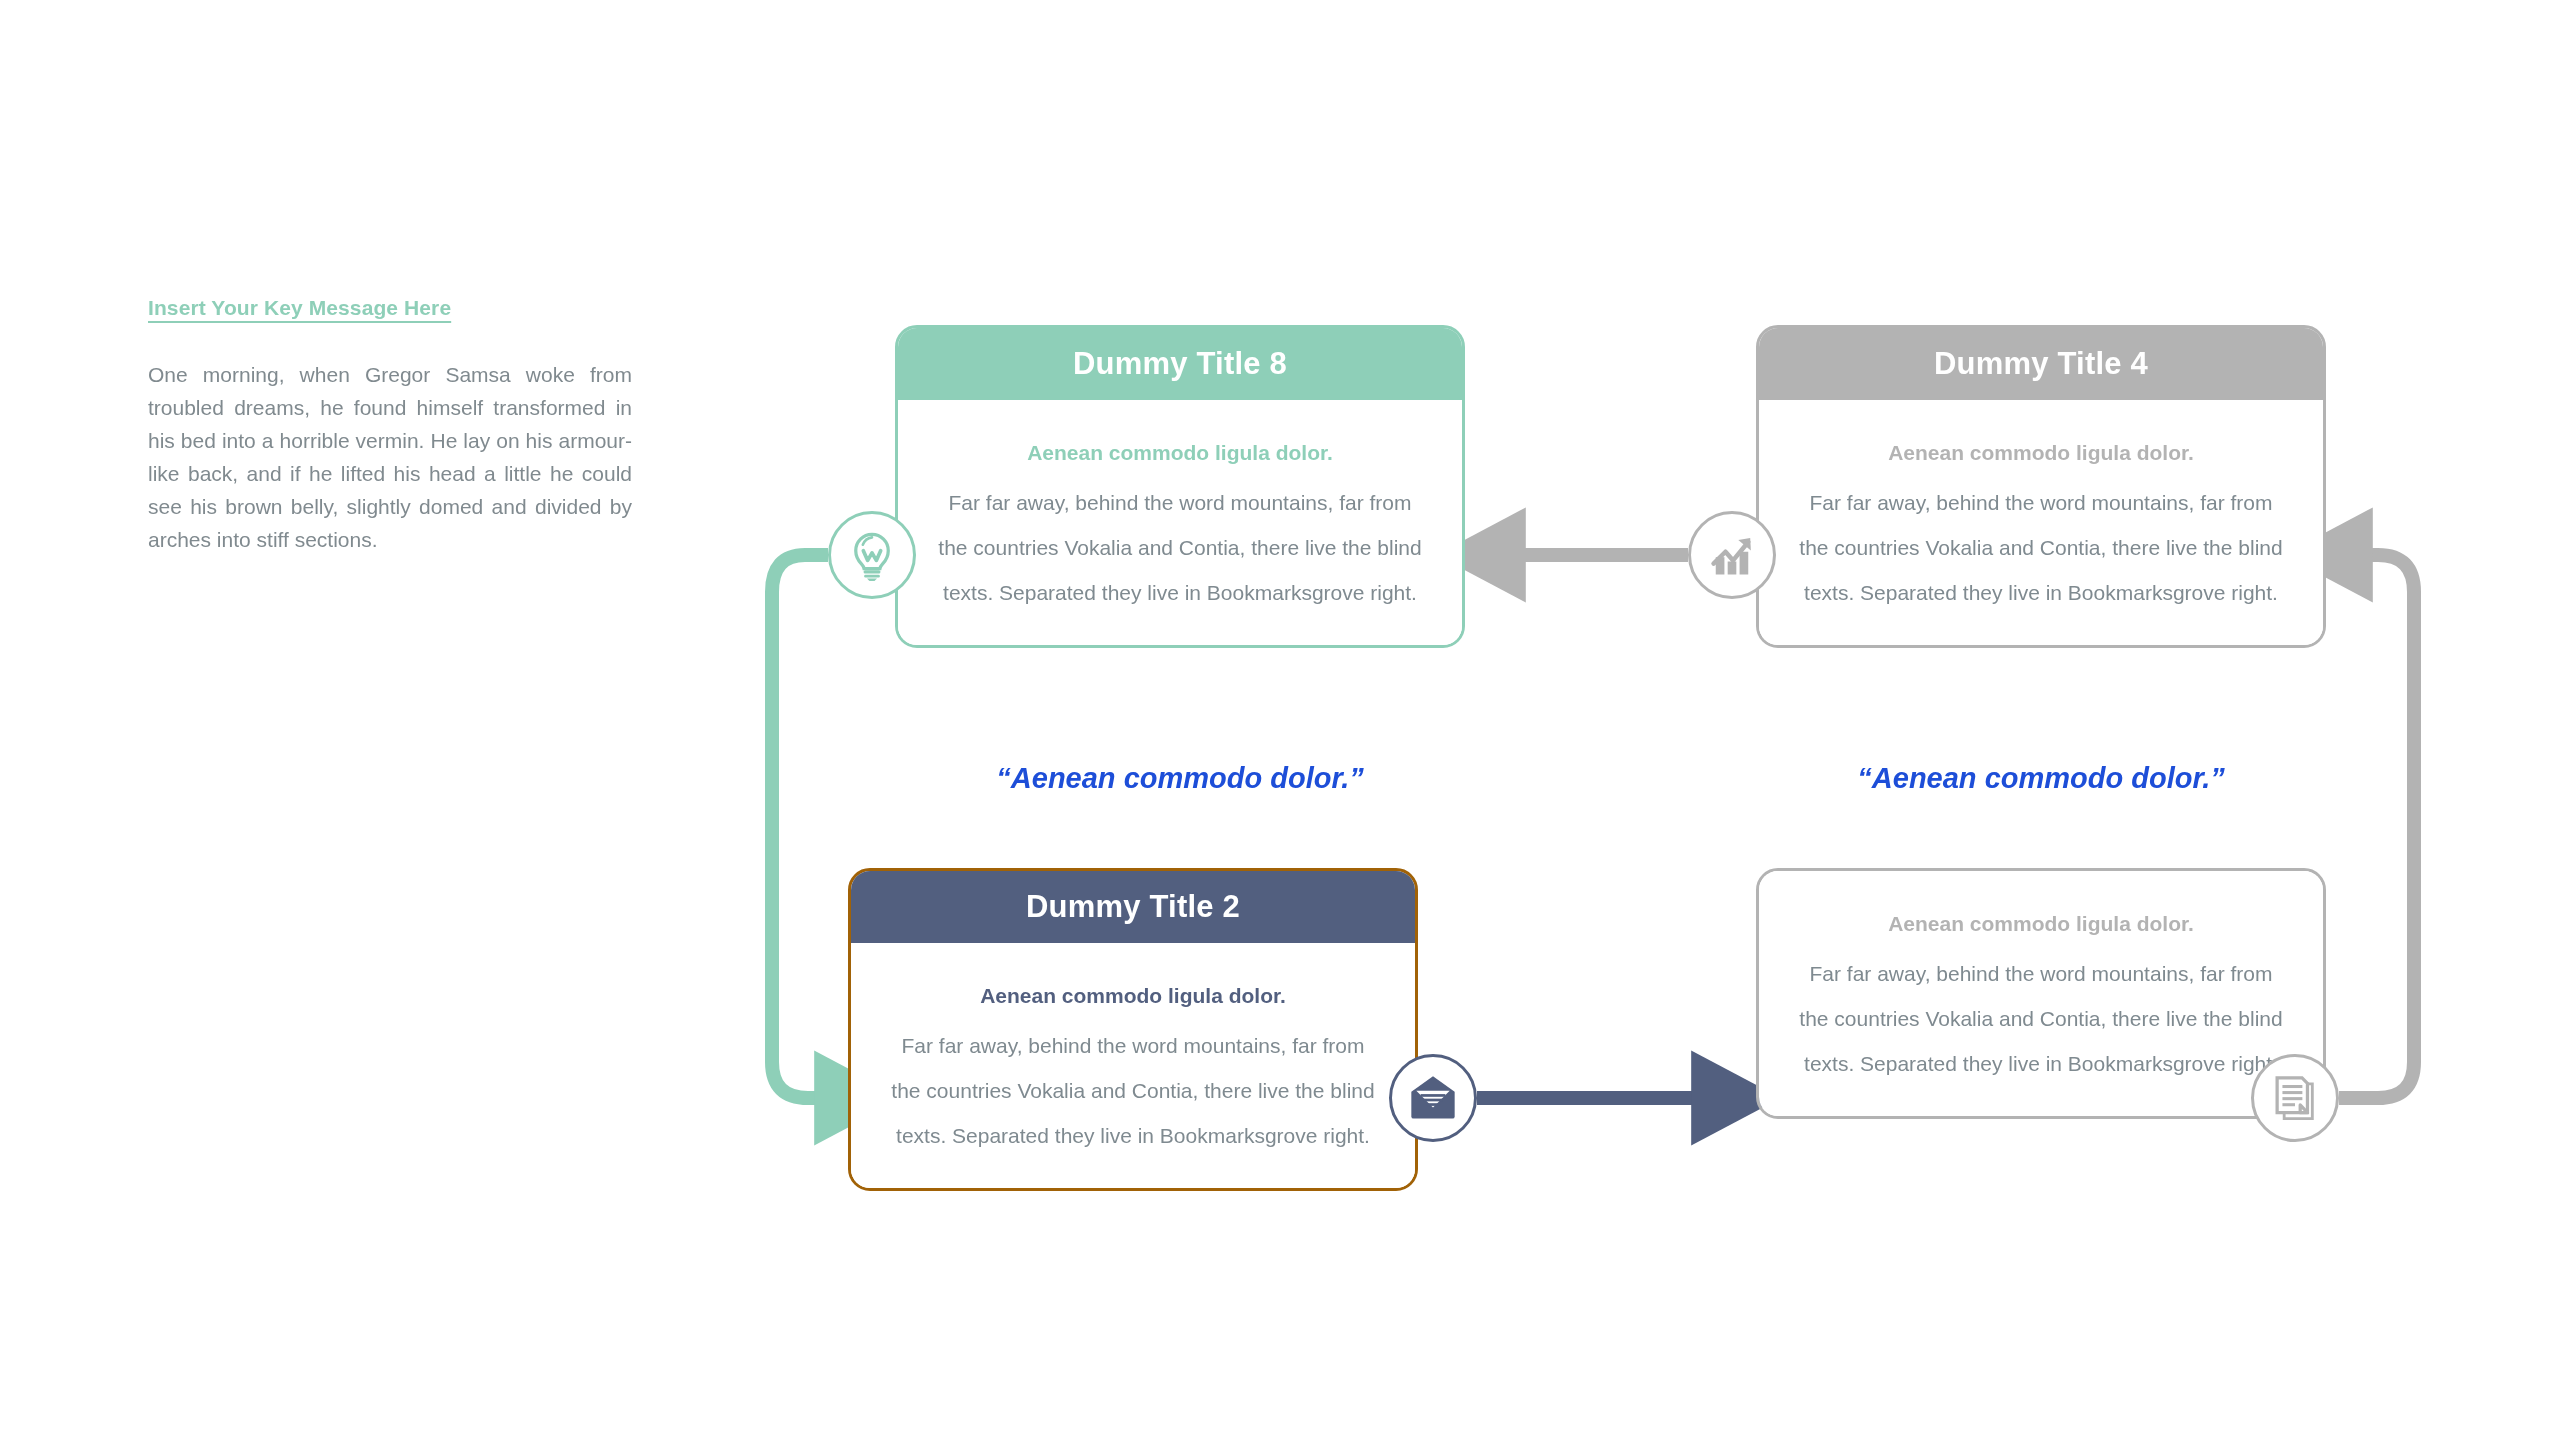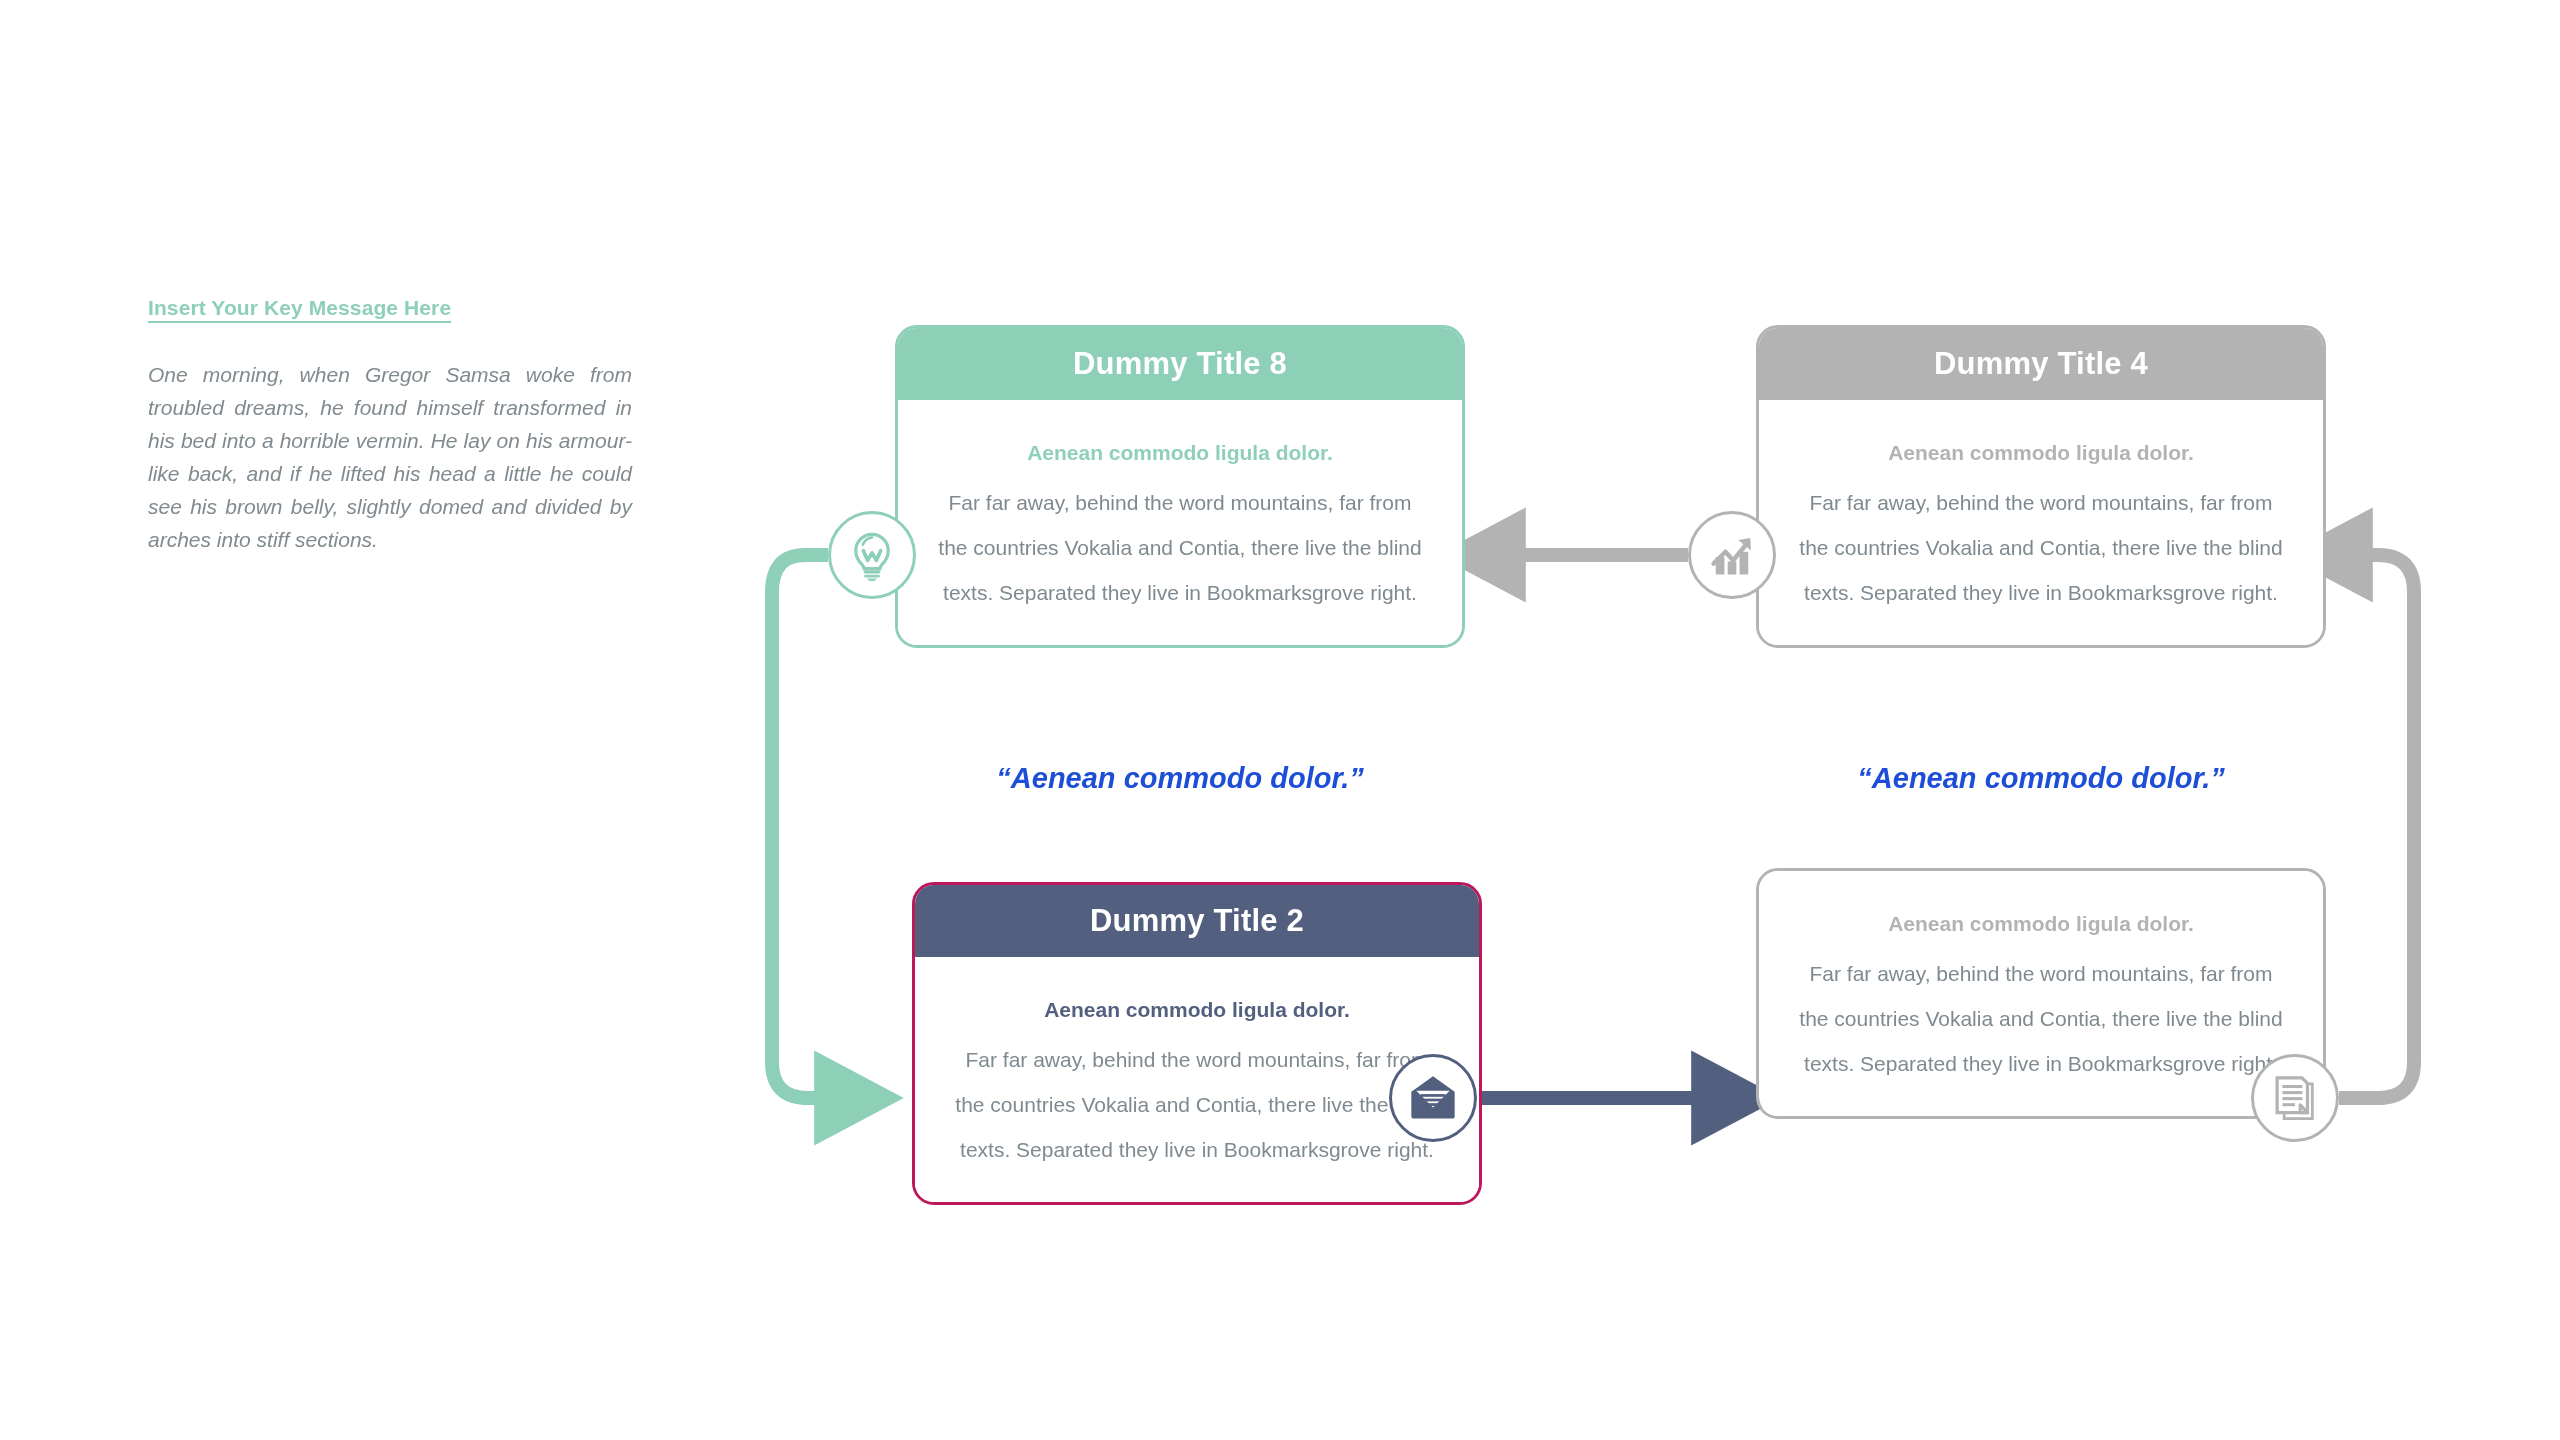--- a/index.html
+++ b/index.html
@@ -8,21 +8,21 @@
 
   
   #left-col{position:absolute;left:148px;top:295px;width:484px;}
   #key-message{
     font-size:21px;font-weight:bold;color:#8ecfb8;
     text-decoration:underline;text-underline-offset:6px;
     letter-spacing:.1px;margin:0 0 38px 0;line-height:1.2;
   }
   .body-para{
     font-size:21px;line-height:33px;color:#808a8f;
-    text-align:justify;margin:0 0 38px 0;font-style:italic;
+    text-align:justify;margin:0 0 38px 0;
   }
   .body-para:last-child{margin-bottom:0;}
 
   
   #diagram{position:absolute;left:0;top:0;width:2560px;height:1440px;}
   #connectors{position:absolute;left:0;top:0;width:2560px;height:1440px;}
 
   
   .card{position:absolute;width:570px;border-radius:22px;overflow:hidden;
         box-sizing:border-box;background:#ffffff;}
@@ -31,21 +31,21 @@
   .card-body{padding:39px 34px 30px 34px;background:#ffffff;}
   .card-sub{font-size:21px;font-weight:bold;text-align:center;margin:0 0 14px 0;line-height:1.3;}
   .card-text{font-size:21px;line-height:45px;color:#7f8a90;text-align:center;margin:0;}
 
   
   #card-1{left:895px;top:325px;border:3px solid #8ecfb8;}
   #card-1 .card-head{background:#8ecfb8;}
   #card-1 .card-sub{color:#8ecfb8;}
 
   
-  #card-2{left:912px;top:868px;border:3px solid #be185d;margin-top:14px;}
+  #card-2{left:848px;top:868px;border:3px solid #a16207;}
   #card-2 .card-head{background:#525f7f;}
   #card-2 .card-sub{color:#525f7f;}
 
   
   #card-3{left:1756px;top:868px;border:3px solid #b3b3b3;}
   #card-3 .card-head{background:#b3b3b3;}
   #card-3 .card-sub{color:#b3b3b3;}
 
   
   #card-4{left:1756px;top:325px;border:3px solid #b3b3b3;}

